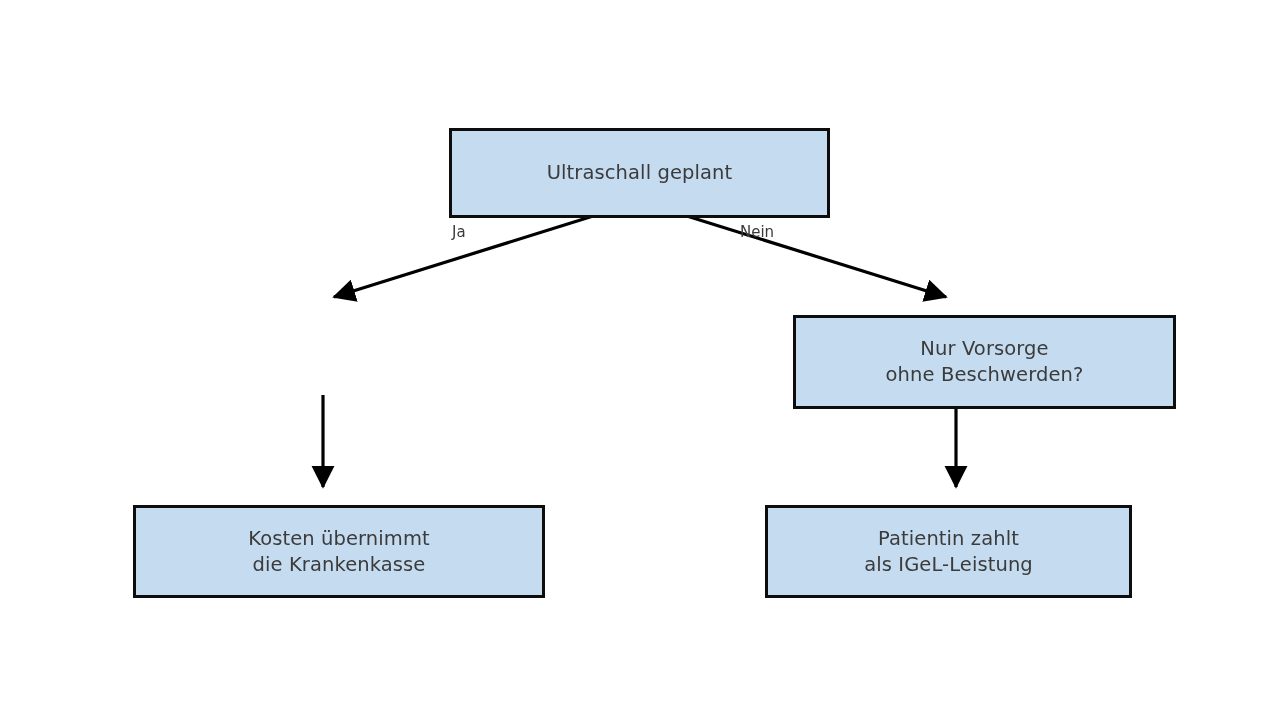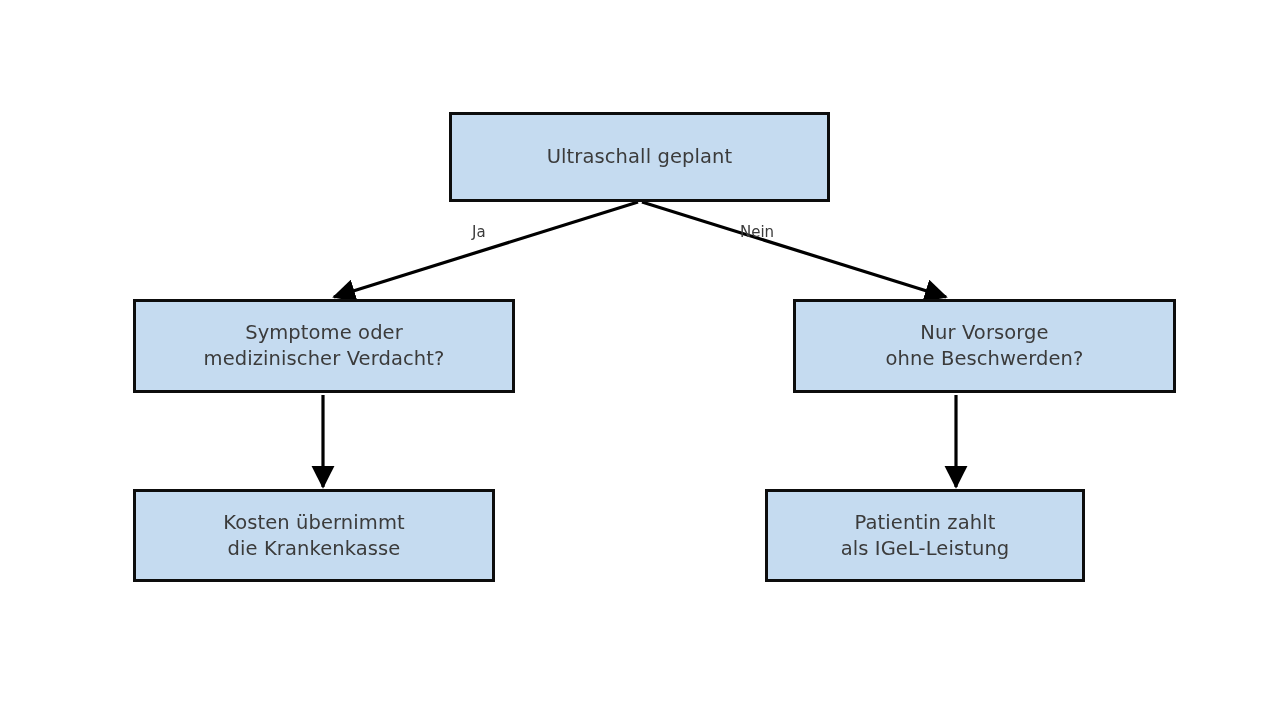--- a/index.html
+++ b/index.html
@@ -34,20 +34,21 @@
     display: flex;
     align-items: center;
     justify-content: center;
     text-align: center;
     color: #3b3b3b;
     font-size: 19.5px;
     line-height: 26px;
     font-family: "DejaVu Sans", sans-serif;
     white-space: pre-line;
     letter-spacing: 0.1px;
+    margin-top: 16px;
   }
   .edge-label {
     position: absolute;
     color: #3b3b3b;
     font-size: 15px;
     line-height: 18px;
     font-family: "DejaVu Sans", sans-serif;
     white-space: nowrap;
   }
 </style>
@@ -69,37 +70,33 @@
 
     <line x1="323" y1="395" x2="323" y2="487" stroke="#000000" stroke-width="3.2" marker-end="url(#arrowhead)"></line>
 
     <line x1="956" y1="395" x2="956" y2="487" stroke="#000000" stroke-width="3.2" marker-end="url(#arrowhead)"></line>
   </svg>
 
   <div class="node" style="left:449px; top:112px; width:381px; height:90px;">
     <span>Ultraschall geplant</span>
   </div>
 
-  <div class="node" style="left:133px; top:299px; width:382px; height:94px;">
-    <span>Symptome oder
-medizinischer Verdacht?</span>
-  </div>
 
   <div class="node" style="left:793px; top:299px; width:383px; height:94px;">
     <span>Nur Vorsorge
 ohne Beschwerden?</span>
   </div>
 
-  <div class="node" style="left:133px; top:489px; width:362px; height:93px;">
+  <div class="node" style="left:133px; top:489px; width:412px; height:93px;">
     <span>Kosten übernimmt
 die Krankenkasse</span>
   </div>
 
-  <div class="node" style="left:765px; top:489px; width:320px; height:93px;">
+  <div class="node" style="left:765px; top:489px; width:367px; height:93px;">
     <span>Patientin zahlt
 als IGeL-Leistung</span>
   </div>
 
-  <div class="edge-label" style="left:472px; top:223px;">Ja</div>
+  <div class="edge-label" style="left:452px; top:223px;">Ja</div>
 
   <div class="edge-label" style="left:740px; top:223px;">Nein</div>
 
 </div>
 
 </body></html>

